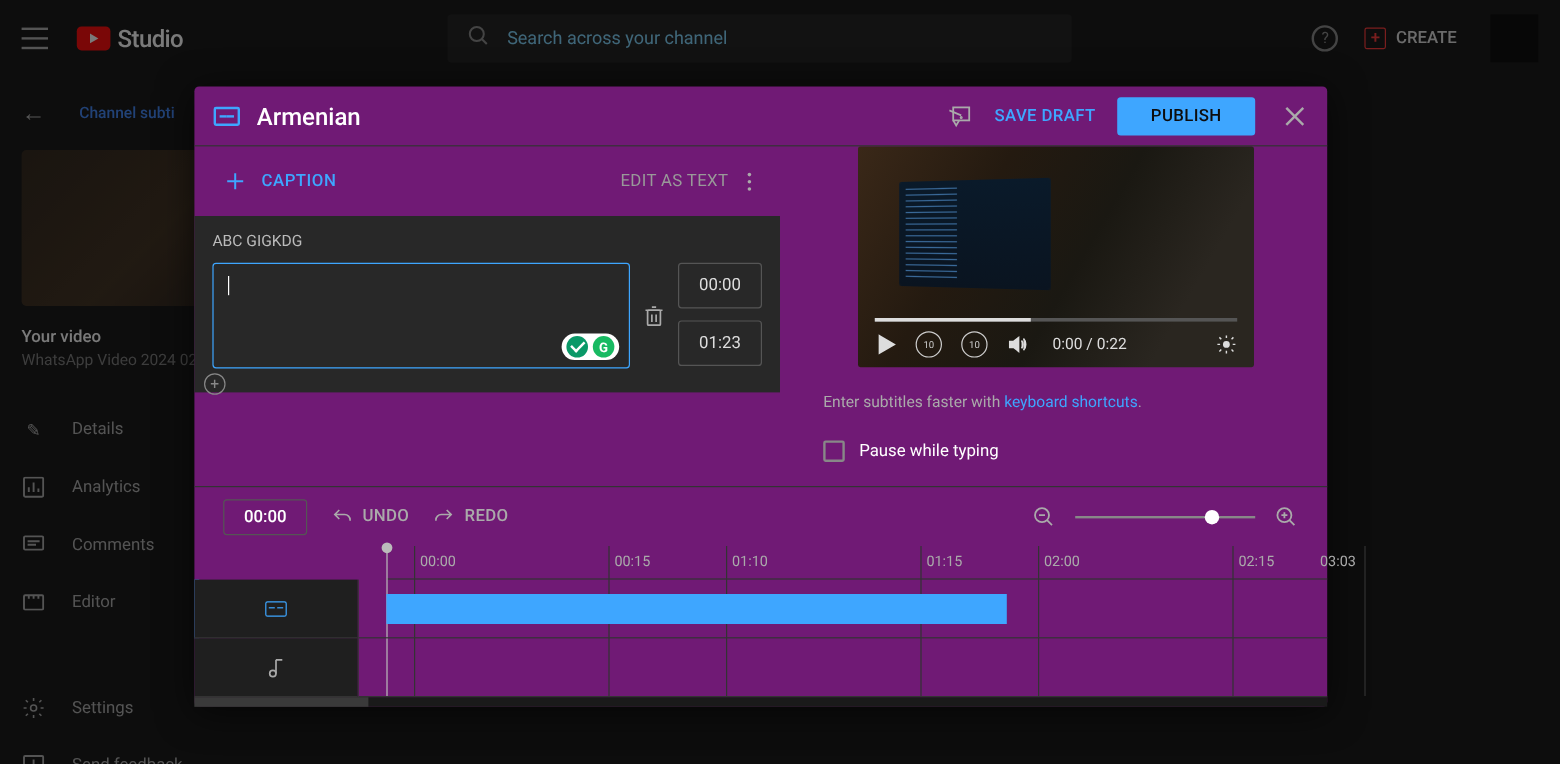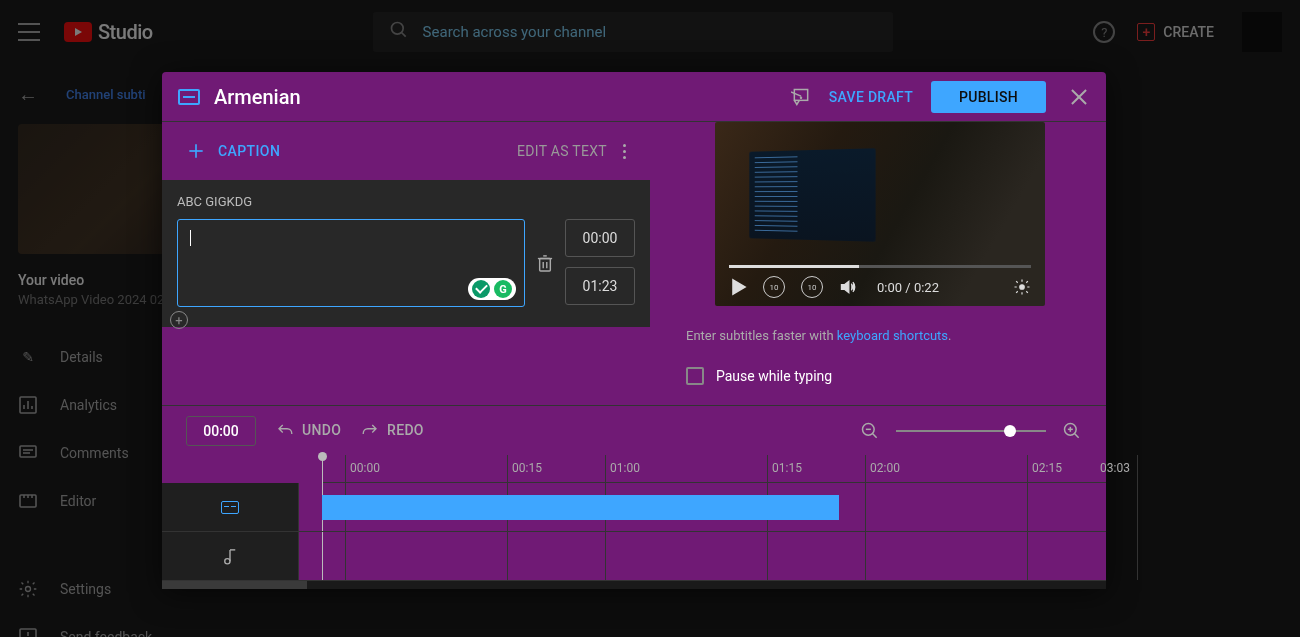--- a/index.html
+++ b/index.html
@@ -328,21 +328,21 @@
         </svg>
     </div>
   </div>
 
   <div class="ruler">
     <div class="grid-line" style="left:23px"></div>
     <span class="tick" style="left:28px">00:00</span>
     <div class="grid-line" style="left:185px"></div>
     <span class="tick" style="left:190px">00:15</span>
     <div class="grid-line" style="left:283px"></div>
-    <span class="tick" style="left:288px">01:00</span>
+    <span class="tick" style="left:288px">01:10</span>
     <div class="grid-line" style="left:445px"></div>
     <span class="tick" style="left:450px">01:15</span>
     <div class="grid-line" style="left:543px"></div>
     <span class="tick" style="left:548px">02:00</span>
     <div class="grid-line" style="left:705px"></div>
     <span class="tick" style="left:710px">02:15</span>
     <span class="tick" style="left:778px">03:03</span>
     <div class="grid-line" style="left:815px"></div>
   </div>
 

